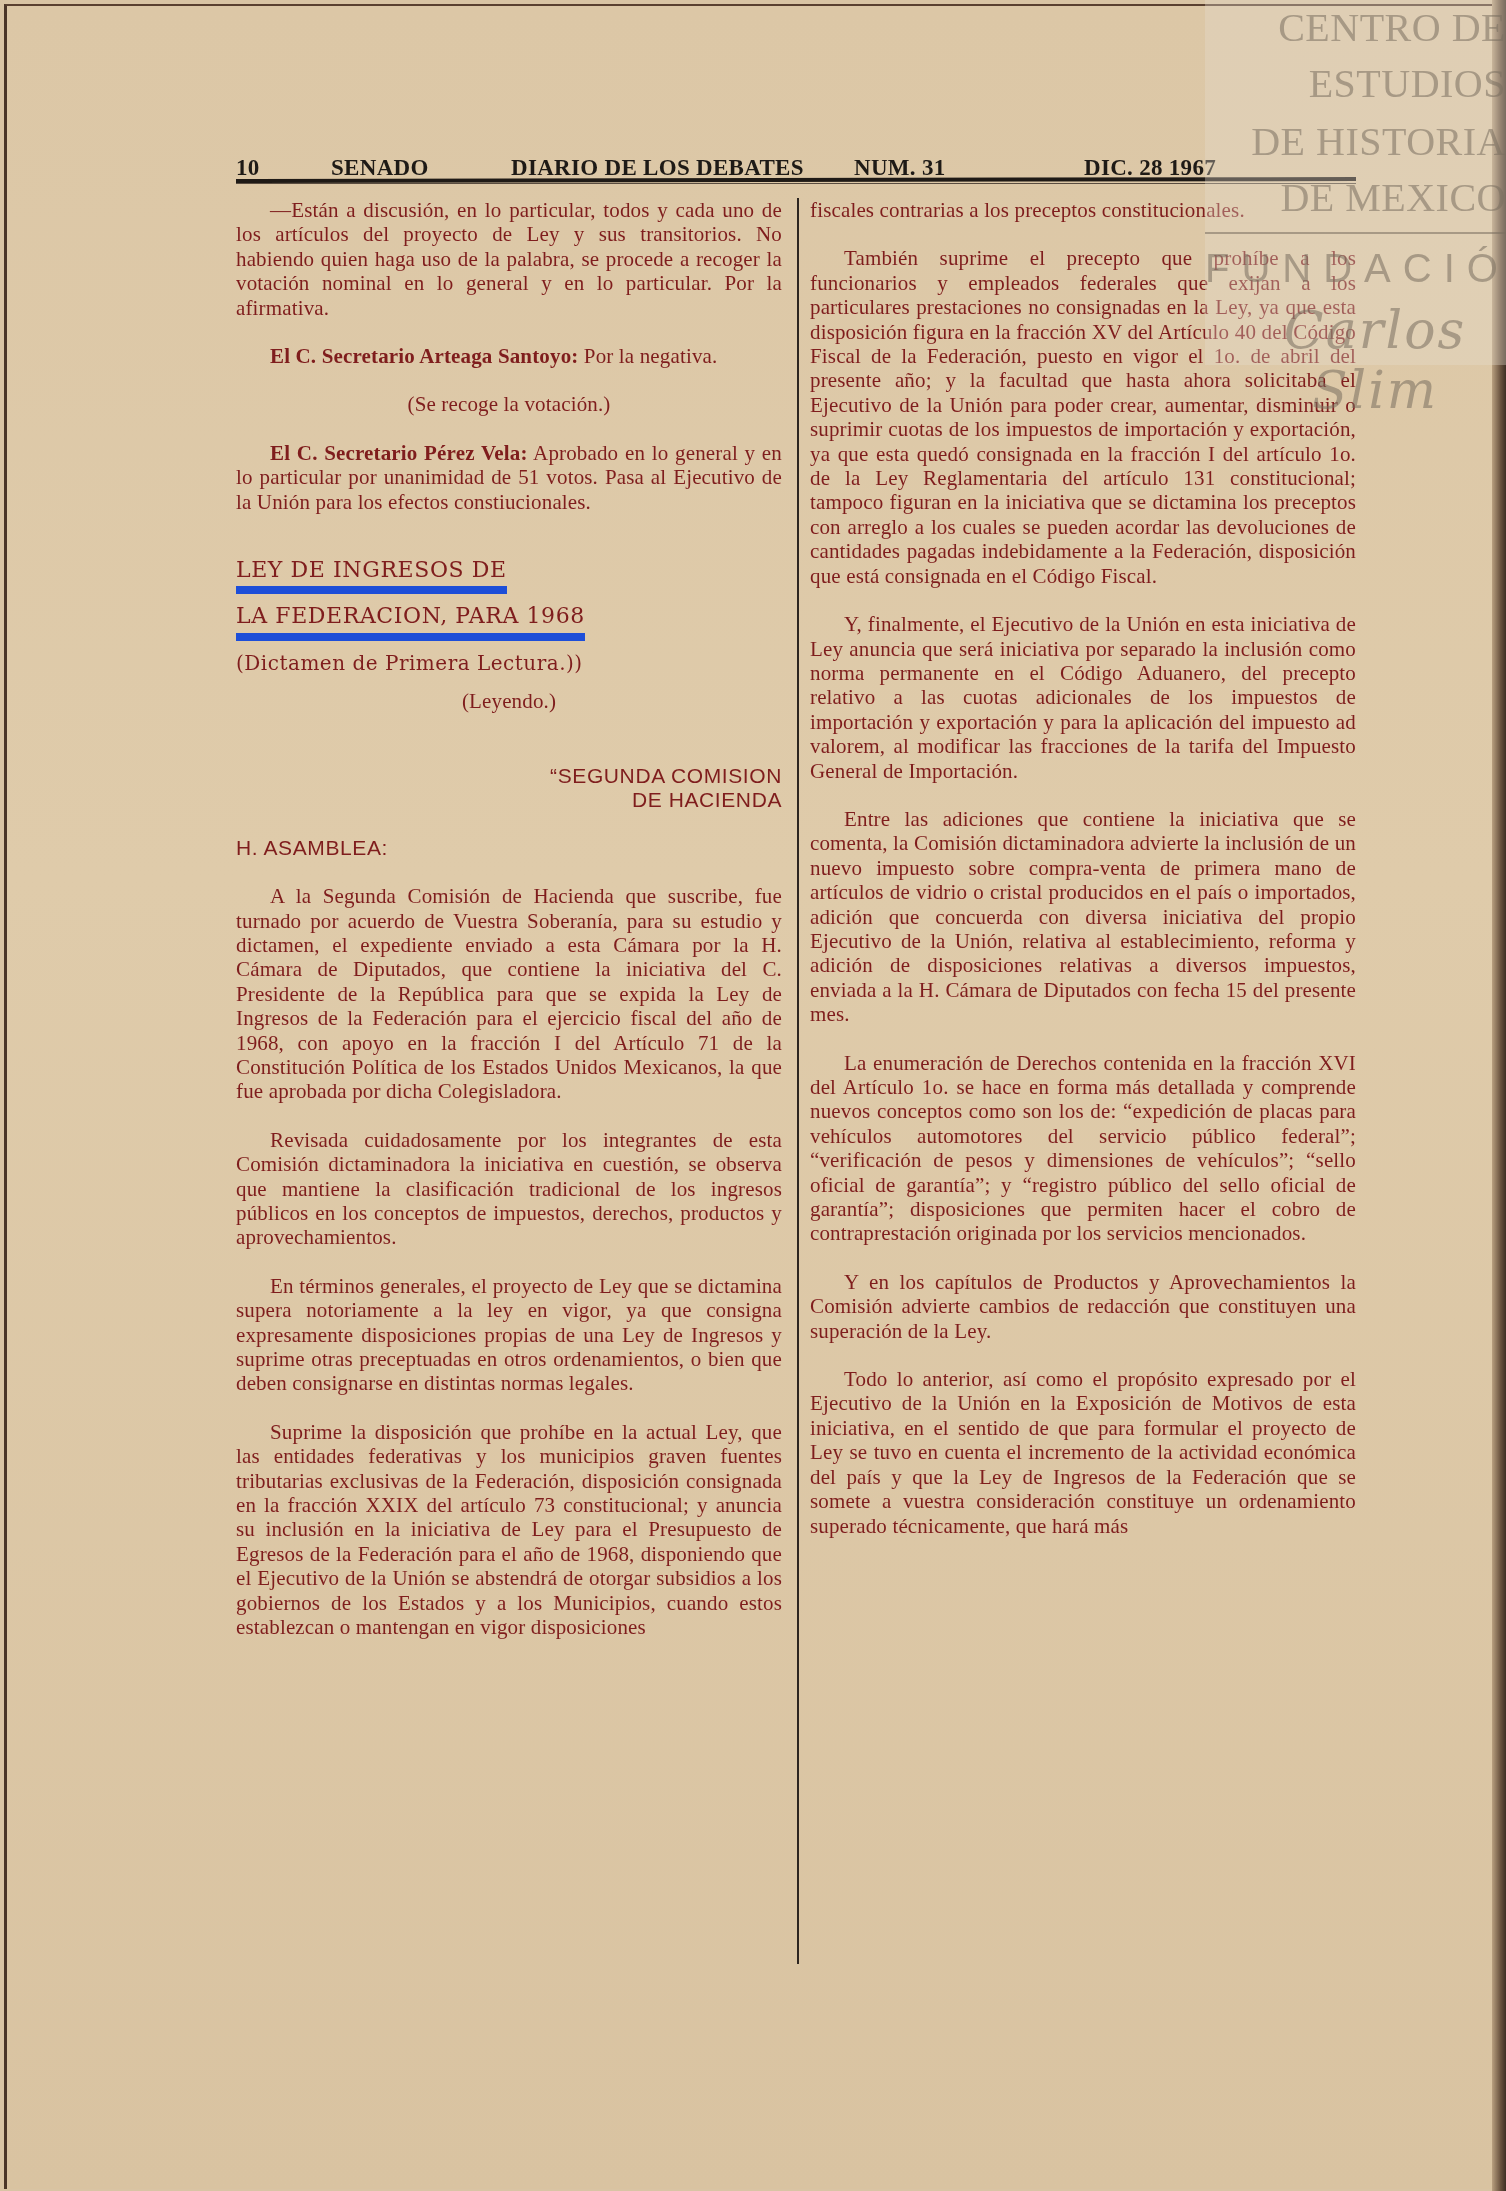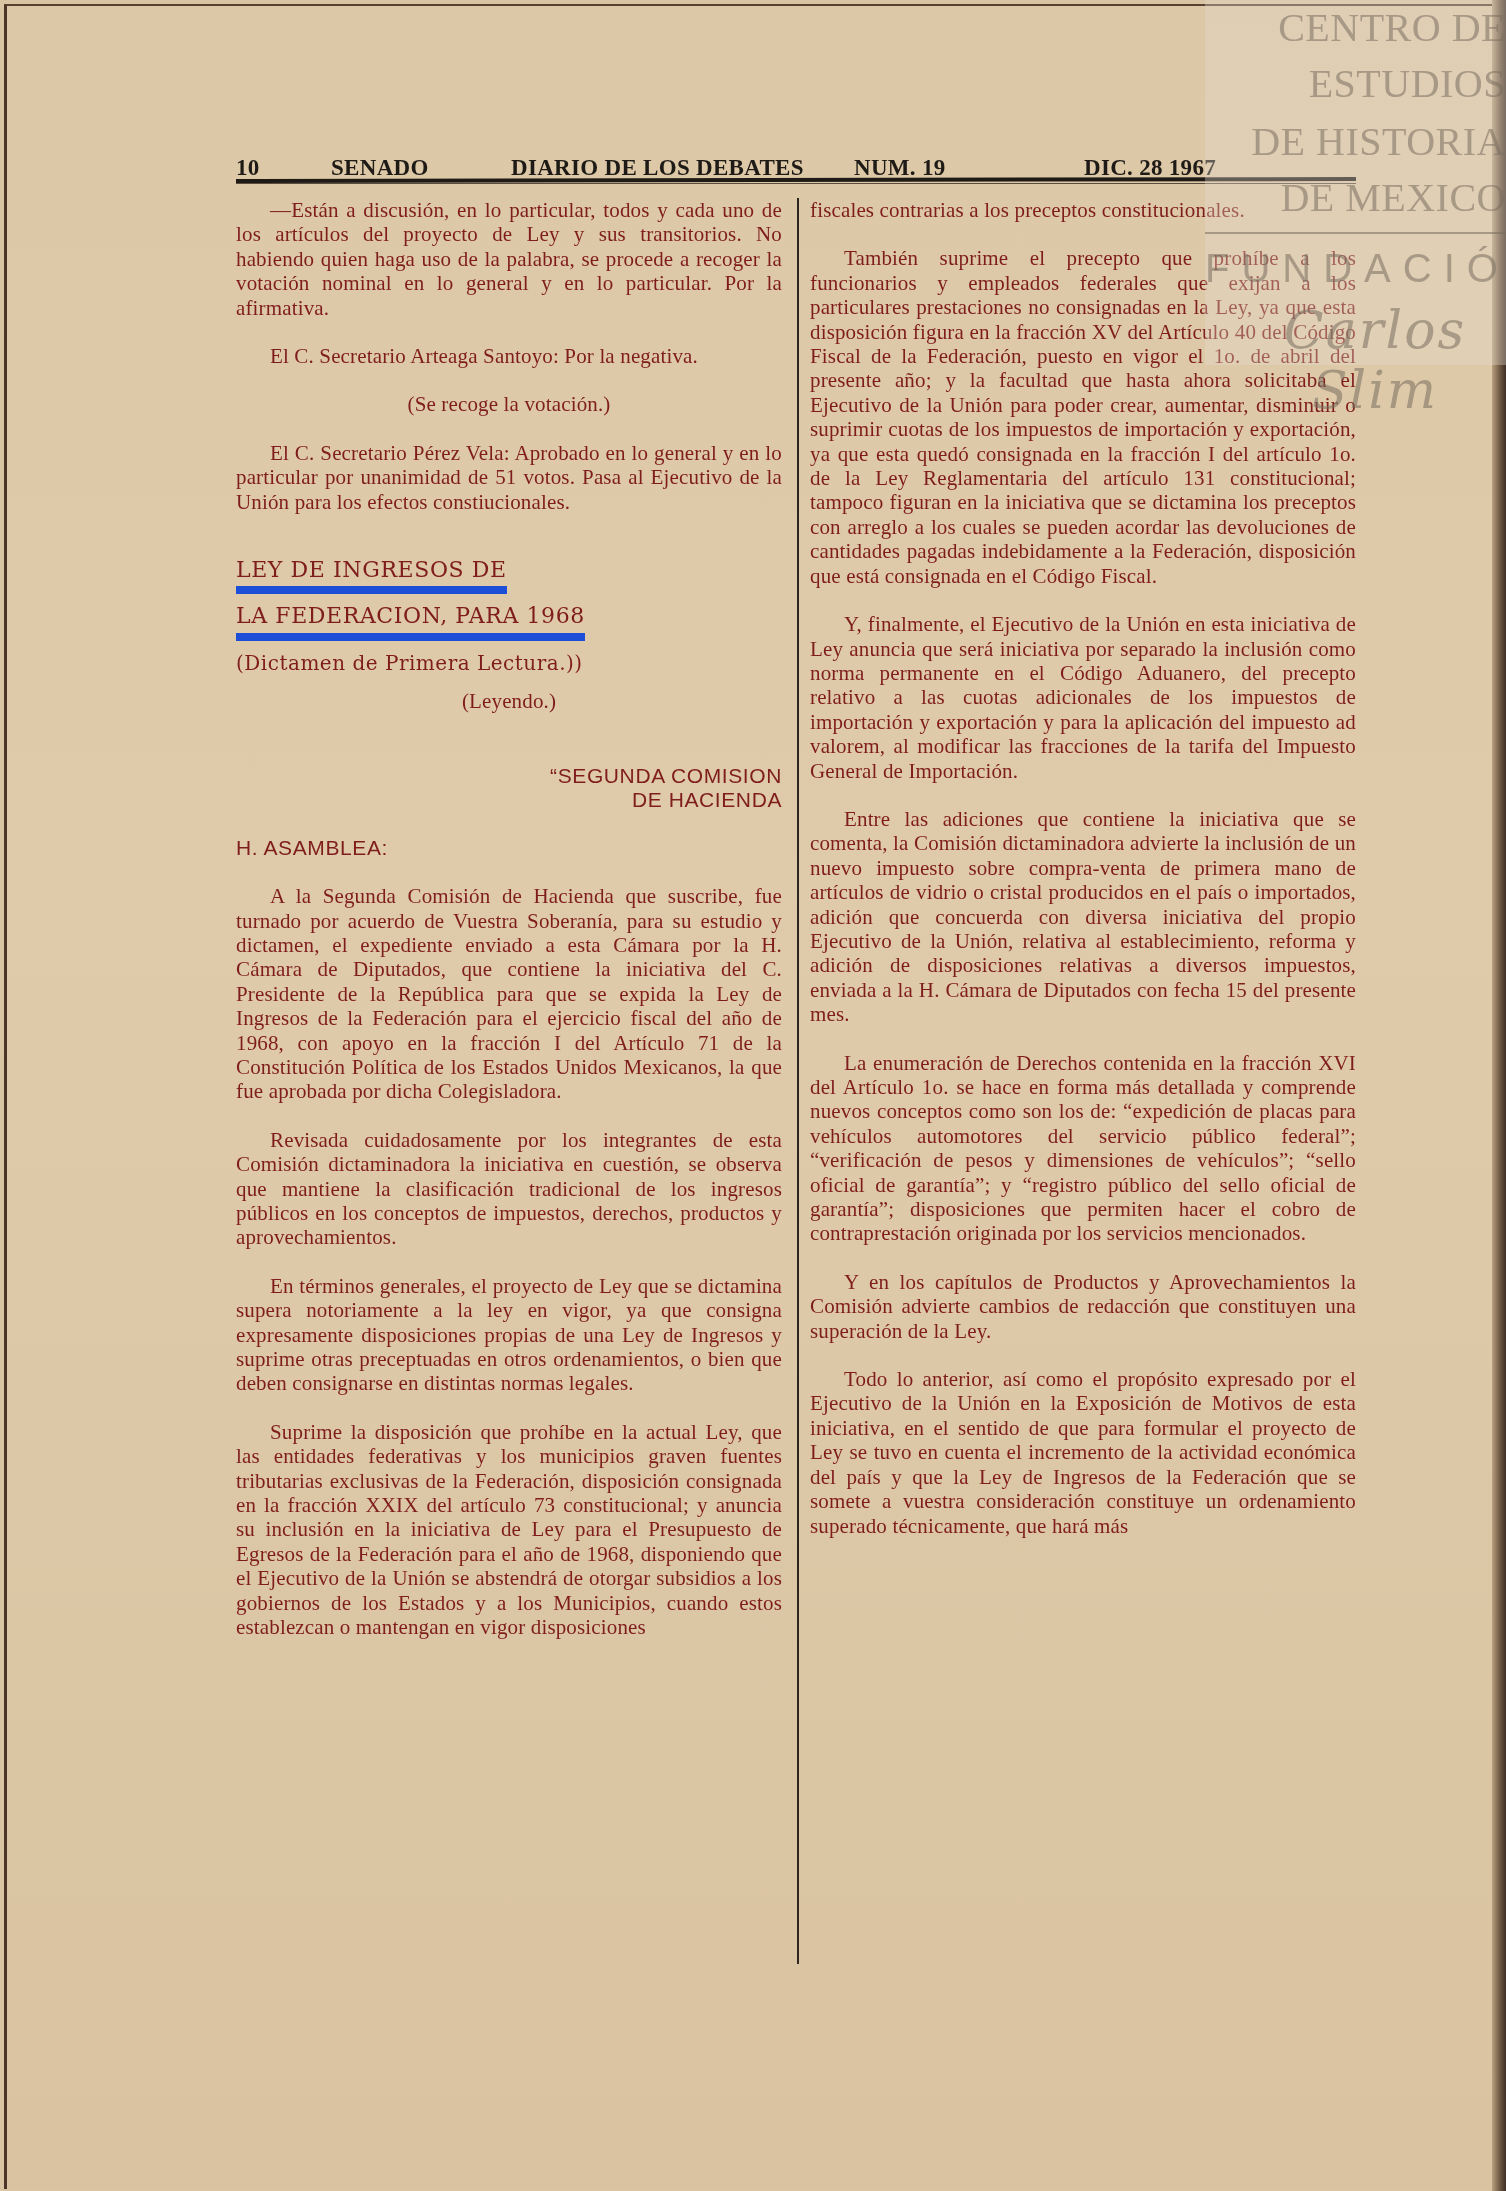--- a/index.html
+++ b/index.html
@@ -30,21 +30,21 @@
     font-size:21px; line-height:24.4px; text-align:justify;
     font-family:"Liberation Serif", serif; color:#7f1d1d;
     letter-spacing:0.15px;
   }
   .col-left { left:236px; }
   .col-right { left:810px; }
   .divider { position:absolute; left:797px; top:198px; width:2px; height:1766px; background:#2d2520; }
   p { margin:0; text-indent:34px; }
   .gap { height:24px; }
   .gap-s { height:14px; }
-  .speaker { font-weight:normal; }
+  .speaker { font-weight:bold; }
   .center { text-align:center; text-indent:0; }
   .noindent { text-indent:0; }
   .title {
     font-weight:normal; font-size:24px; text-indent:0; letter-spacing:0.6px;
     display:inline-block; border-bottom:8px solid #1d4ed8; padding-bottom:4px; margin-bottom:10px;
     font-family:"DejaVu Serif", serif; font-size:22px;
   }
   .subtitle { font-weight:normal; text-indent:0; font-size:20px; letter-spacing:0.5px; font-family:"DejaVu Serif", serif; }
   .committee { font-family:"Liberation Sans", sans-serif; font-size:21px; text-align:right; text-indent:0; letter-spacing:0.6px; line-height:24px;}
   .salutation { font-family:"Liberation Sans", sans-serif; font-size:21px; text-indent:0; letter-spacing:0.6px; }
@@ -64,21 +64,21 @@
 <body>
 
 <div class="page">
 </div>
 <div class="edge-right"></div>
 
 <div class="header">
   <span style="left:0">10</span>
   <span style="left:95px">SENADO</span>
   <span style="left:275px">DIARIO DE LOS DEBATES</span>
-  <span style="left:618px">NUM. 19</span>
+  <span style="left:618px">NUM. 31</span>
   <span style="left:848px">DIC. 28 1967</span>
 </div>
 <div class="hdr-rule"></div>
 <div class="hdr-rule2"></div>
 
 <div class="col col-left">
   <p>—Están a discusión, en lo particular, todos y cada uno de los artículos del proyecto de Ley y sus transitorios. No habiendo quien haga uso de la palabra, se procede a recoger la votación nominal en lo general y en lo particular. Por la afirmativa.</p>
   <div class="gap"></div>
   <p><span class="speaker">El C. Secretario Arteaga Santoyo:</span><span> Por la negativa.</span></p>
   <div class="gap"></div>

